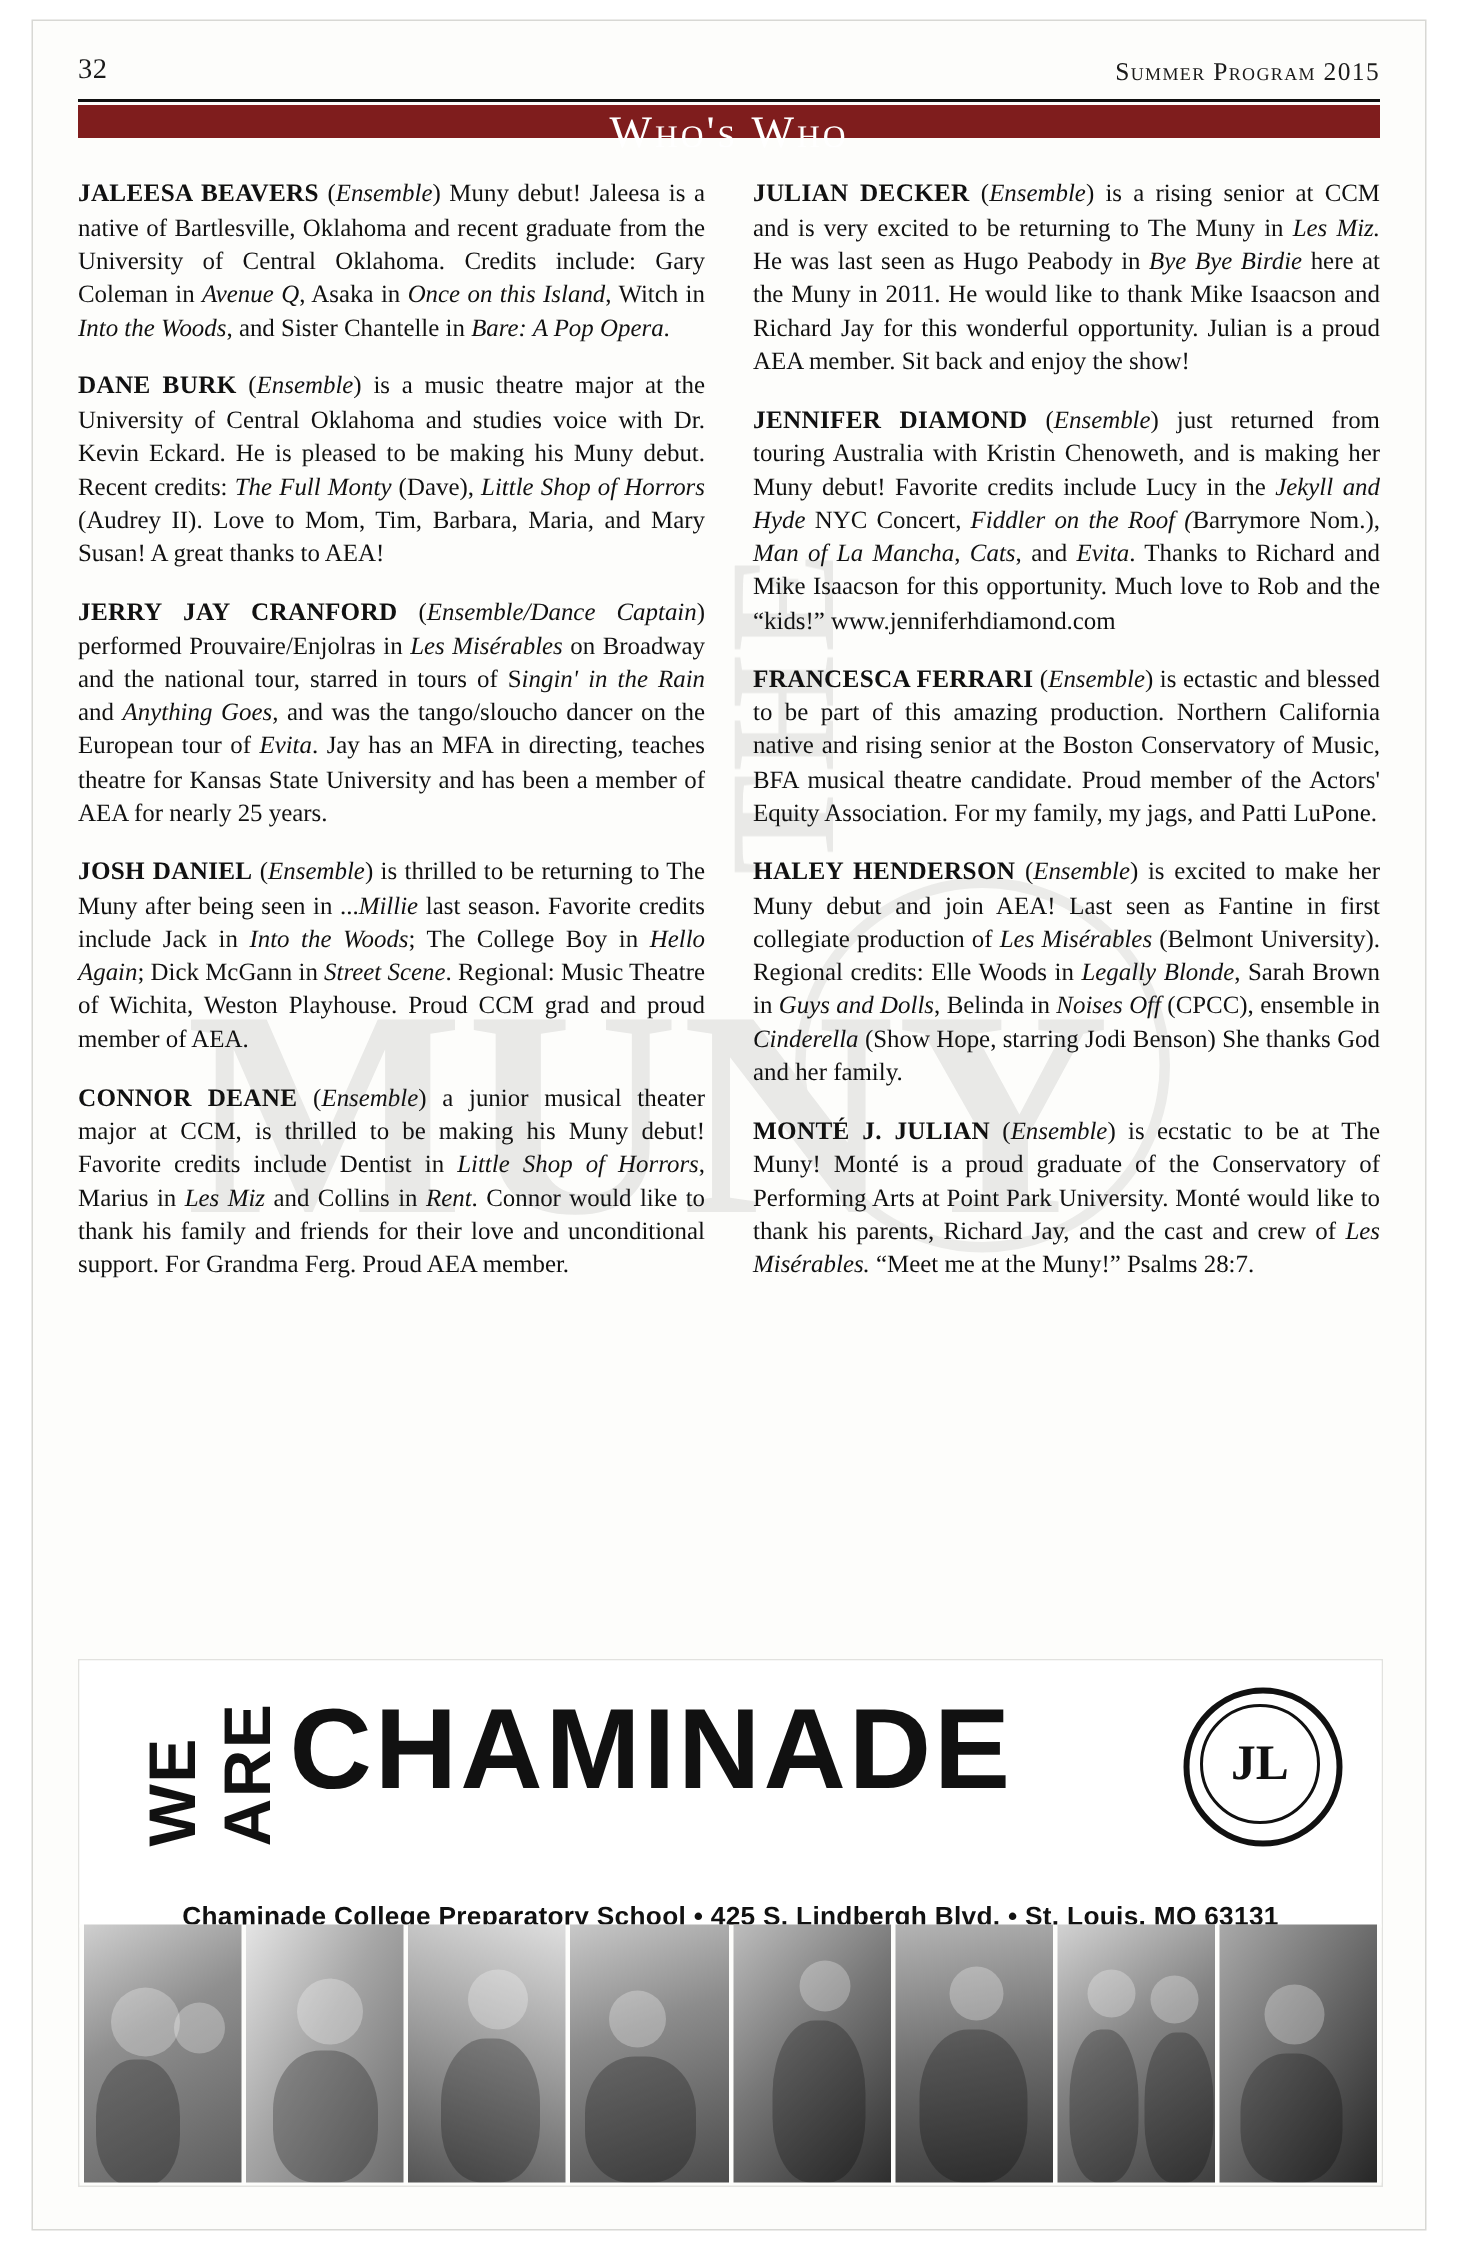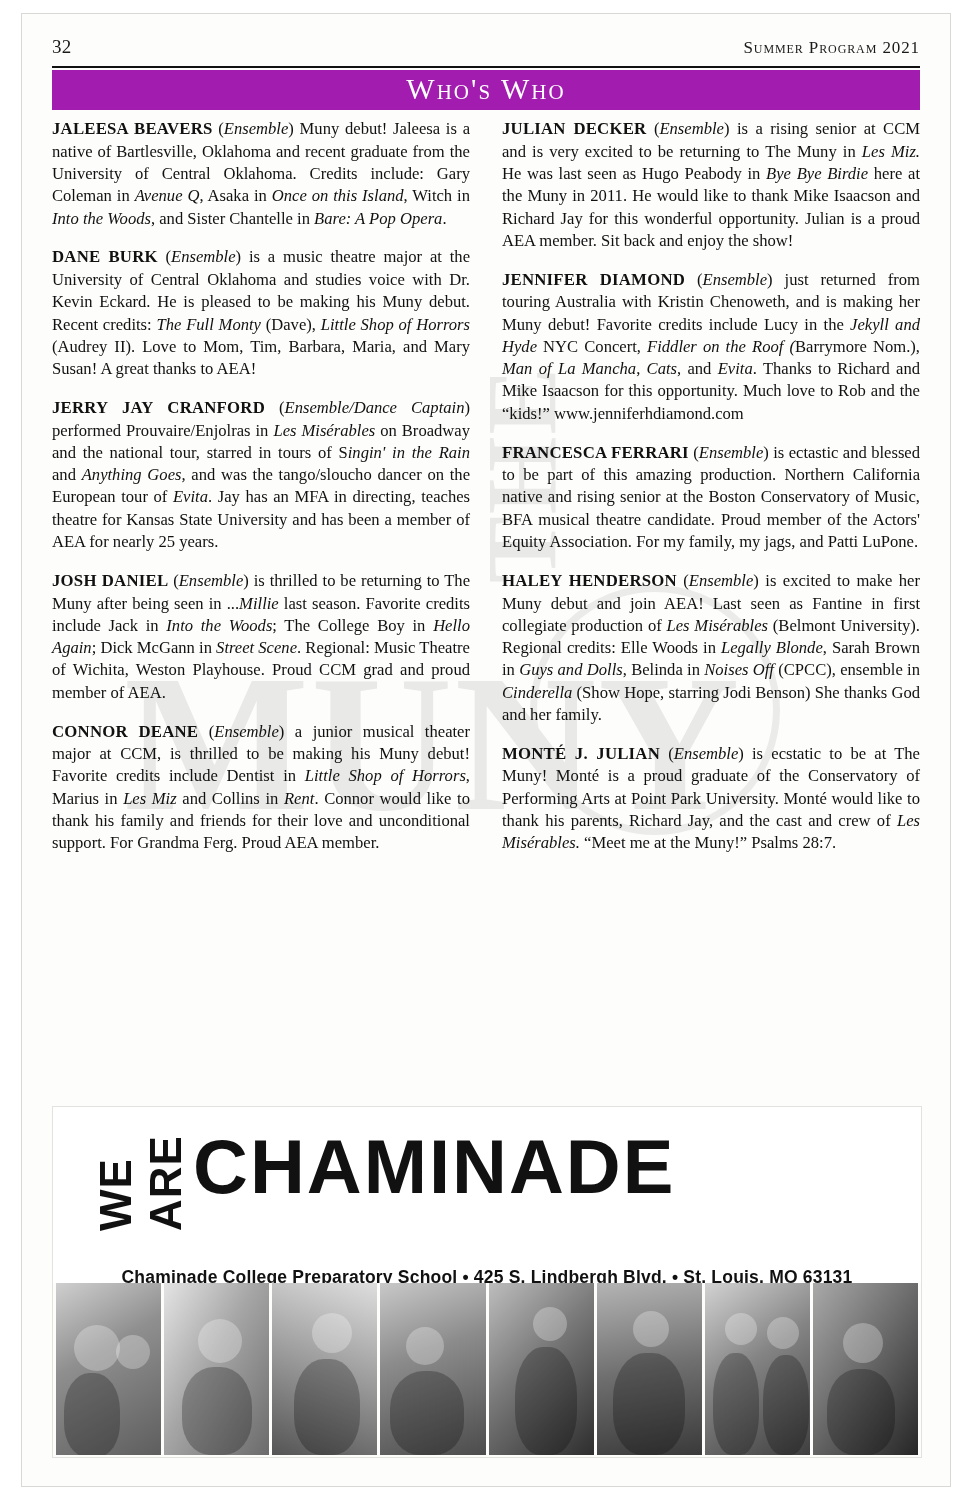--- a/index.html
+++ b/index.html
@@ -49,22 +49,22 @@
     color: #1a1a1a;
     font-variant: small-caps;
     letter-spacing: 0.9px;
   }
   
   .banner {
     position: absolute;
     left: 30px;
     top: 56px;
     width: 868px;
-    height: 40px;
-    background: #a21caf;
+    height: 22px;
+    background: #7f1d1d;
     color: #ffffff;
     text-align: center;
   }
   .banner span {
     display: block;
     font-size: 30px;
     line-height: 38px;
     font-variant: small-caps;
     letter-spacing: 2px;
     font-family: "Liberation Serif", serif;
@@ -260,21 +260,21 @@
   }
 </style>
 </head>
 <body>
 
 <div class="page">
   <div class="sheet">
 
     <div class="runhead">
       <div class="folio">32</div>
-      <div class="runhead-title">Summer Program 2021</div>
+      <div class="runhead-title">Summer Program 2015</div>
     </div>
 
     <div class="banner">
       <span>Who's Who</span>
     </div>
 
     <div class="wm">
       <div class="wm-circ"></div>
       <div class="wm-text wm-the">THE</div>
       <div class="wm-text wm-muny">MUNY</div>
@@ -297,20 +297,23 @@
         </div>
     </div>
 
     <div class="ad">
       <div class="ad-top">
         <div class="ad-weare">
           <div class="ad-we">WE</div>
           <div class="ad-are">ARE</div>
         </div>
         <div class="ad-wordmark">CHAMINADE</div>
+        <div class="ad-seal">
+          <div class="ad-seal-inner">JL</div>
+        </div>
         <div class="ad-line1">Chaminade College Preparatory School • 425 S. Lindbergh Blvd. • St. Louis, MO 63131</div>
         <div class="ad-line2">314-692-6640 • chaminade-stl.org</div>
       </div>
       <div class="ad-photos">
         <div class="photo p1">
           <div class="blob" style="left:18px;top:42px;width:46px;height:46px;"></div>
           <div class="blob2" style="left:8px;top:90px;width:56px;height:84px;"></div>
           <div class="blob" style="left:60px;top:52px;width:34px;height:34px;"></div>
         </div>
         <div class="photo p2">

